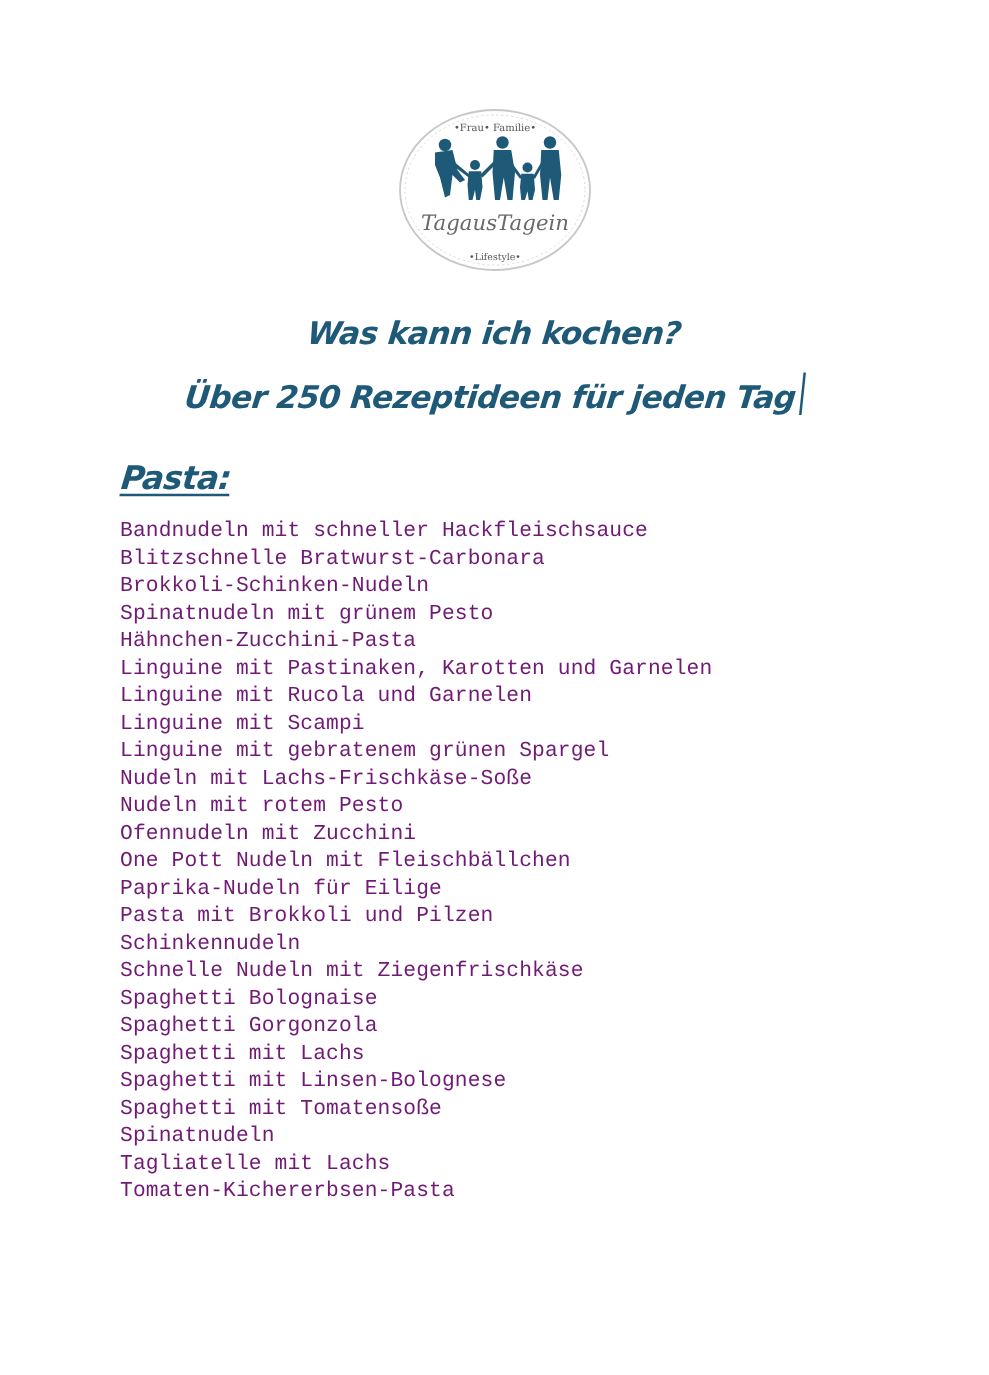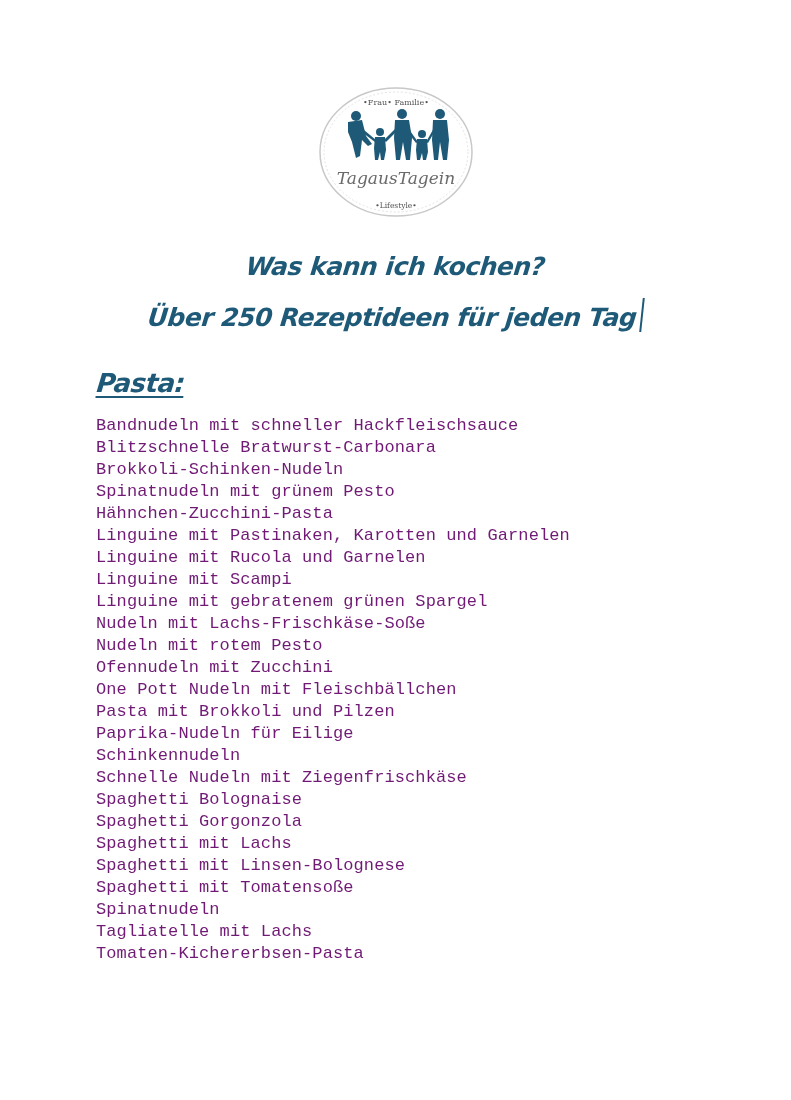--- a/index.html
+++ b/index.html
@@ -72,22 +72,22 @@
     <li>Spinatnudeln mit grünem Pesto</li>
     <li>Hähnchen-Zucchini-Pasta</li>
     <li>Linguine mit Pastinaken, Karotten und Garnelen</li>
     <li>Linguine mit Rucola und Garnelen</li>
     <li>Linguine mit Scampi</li>
     <li>Linguine mit gebratenem grünen Spargel</li>
     <li>Nudeln mit Lachs-Frischkäse-Soße</li>
     <li>Nudeln mit rotem Pesto</li>
     <li>Ofennudeln mit Zucchini</li>
     <li>One Pott Nudeln mit Fleischbällchen</li>
+    <li>Paprika-Nudeln für Eilige</li>
     <li>Pasta mit Brokkoli und Pilzen</li>
-    <li>Paprika-Nudeln für Eilige</li>
     <li>Schinkennudeln</li>
     <li>Schnelle Nudeln mit Ziegenfrischkäse</li>
     <li>Spaghetti Bolognaise</li>
     <li>Spaghetti Gorgonzola</li>
     <li>Spaghetti mit Lachs</li>
     <li>Spaghetti mit Linsen-Bolognese</li>
     <li>Spaghetti mit Tomatensoße</li>
     <li>Spinatnudeln</li>
     <li>Tagliatelle mit Lachs</li>
     <li>Tomaten-Kichererbsen-Pasta</li>

